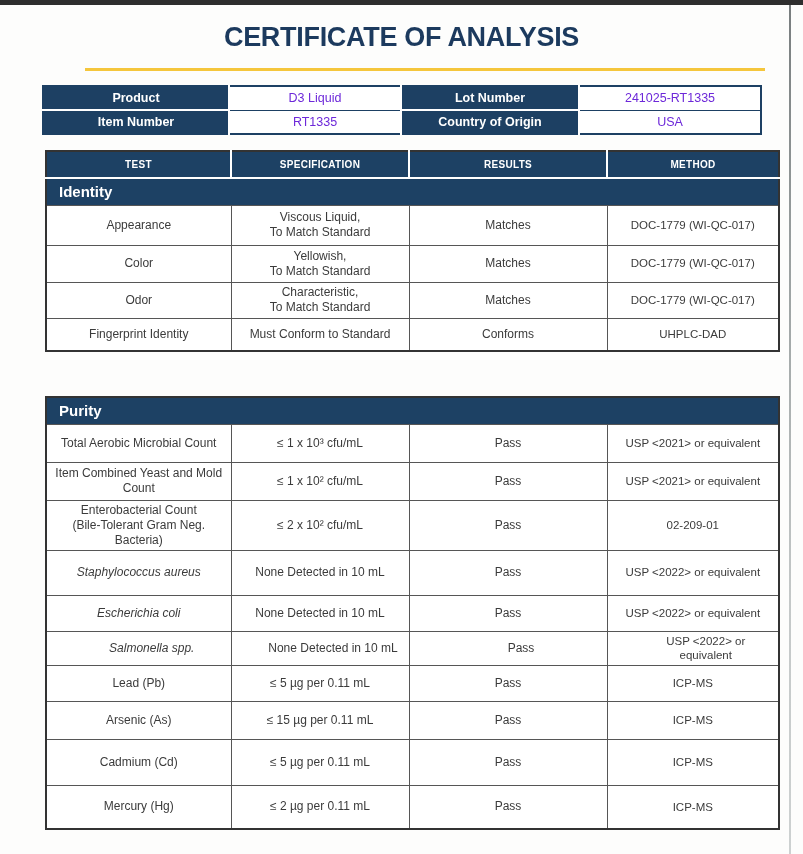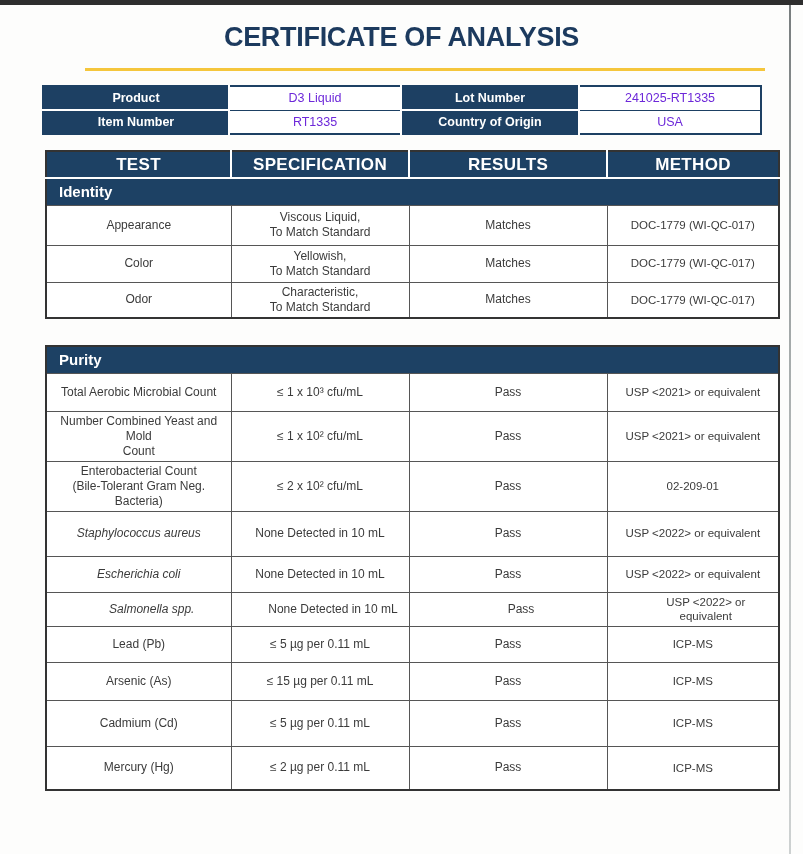--- a/index.html
+++ b/index.html
@@ -35,25 +35,25 @@
   .info-table tr:first-child td.ivalue { border-bottom: 1px solid #1d4063; }
   .info-table td:last-child { border-right: 0; }
 
   
   .analysis-table { width: 733px; border: 2px solid #333333; background: #ffffff; }
   .analysis-table col.c-test   { width: 185px; }
   .analysis-table col.c-spec   { width: 178px; }
   .analysis-table col.c-result { width: 198px; }
   .analysis-table col.c-method { width: 172px; }
   .identity-table { margin: 15px 0 0 45px; }
-  .purity-table   { margin: 26px 0 0 45px; }
+  .purity-table   { margin: 44px 0 0 45px; }
 
   .analysis-table th.col-head {
     background: #1d4164; color: #ffffff; height: 27px;
-    font-size: 17px; font-weight: bold; letter-spacing: 0.3px;
+    font-size: 10px; font-weight: bold; letter-spacing: 0.3px;
     border-right: 2px solid #ffffff; border-bottom: 2px solid #ffffff;
     text-align: center; vertical-align: middle;
   }
   .analysis-table th.col-head:last-child { border-right: 0; }
   .analysis-table tr.section-bar th {
     background: #1d4164; color: #ffffff; height: 27px;
     font-size: 15px; font-weight: bold; text-align: left; padding-left: 12px;
     vertical-align: middle;
   }
   .analysis-table tbody td {
@@ -147,20 +147,26 @@
         <td class="col-result">Matches</td>
         <td class="col-method">DOC-1779 (WI-QC-017)</td>
       </tr>
       <tr>
         <td class="col-test">Odor</td>
         <td class="col-spec">Characteristic,
 To Match Standard</td>
         <td class="col-result">Matches</td>
         <td class="col-method">DOC-1779 (WI-QC-017)</td>
       </tr>
+      <tr>
+        <td class="col-test">Fingerprint Identity</td>
+        <td class="col-spec">Must Conform to Standard</td>
+        <td class="col-result">Conforms</td>
+        <td class="col-method">UHPLC-DAD</td>
+      </tr>
     </tbody>
 </table>
 
 <table class="analysis-table purity-table">
   <colgroup>
       <col class="c-test">
       <col class="c-spec">
       <col class="c-result">
       <col class="c-method">
     </colgroup>
@@ -170,21 +176,21 @@
     </tr>
   </thead>
   <tbody>
       <tr>
         <td class="col-test">Total Aerobic Microbial Count</td>
         <td class="col-spec">≤ 1 x 10³ cfu/mL</td>
         <td class="col-result">Pass</td>
         <td class="col-method">USP &lt;2021&gt; or equivalent</td>
       </tr>
       <tr>
-        <td class="col-test">Number Combined Yeast and Mold
+        <td class="col-test">Item Combined Yeast and Mold
 Count</td>
         <td class="col-spec">≤ 1 x 10² cfu/mL</td>
         <td class="col-result">Pass</td>
         <td class="col-method">USP &lt;2021&gt; or equivalent</td>
       </tr>
       <tr>
         <td class="col-test">Enterobacterial Count
 (Bile-Tolerant Gram Neg. Bacteria)</td>
         <td class="col-spec">≤ 2 x 10² cfu/mL</td>
         <td class="col-result">Pass</td>

